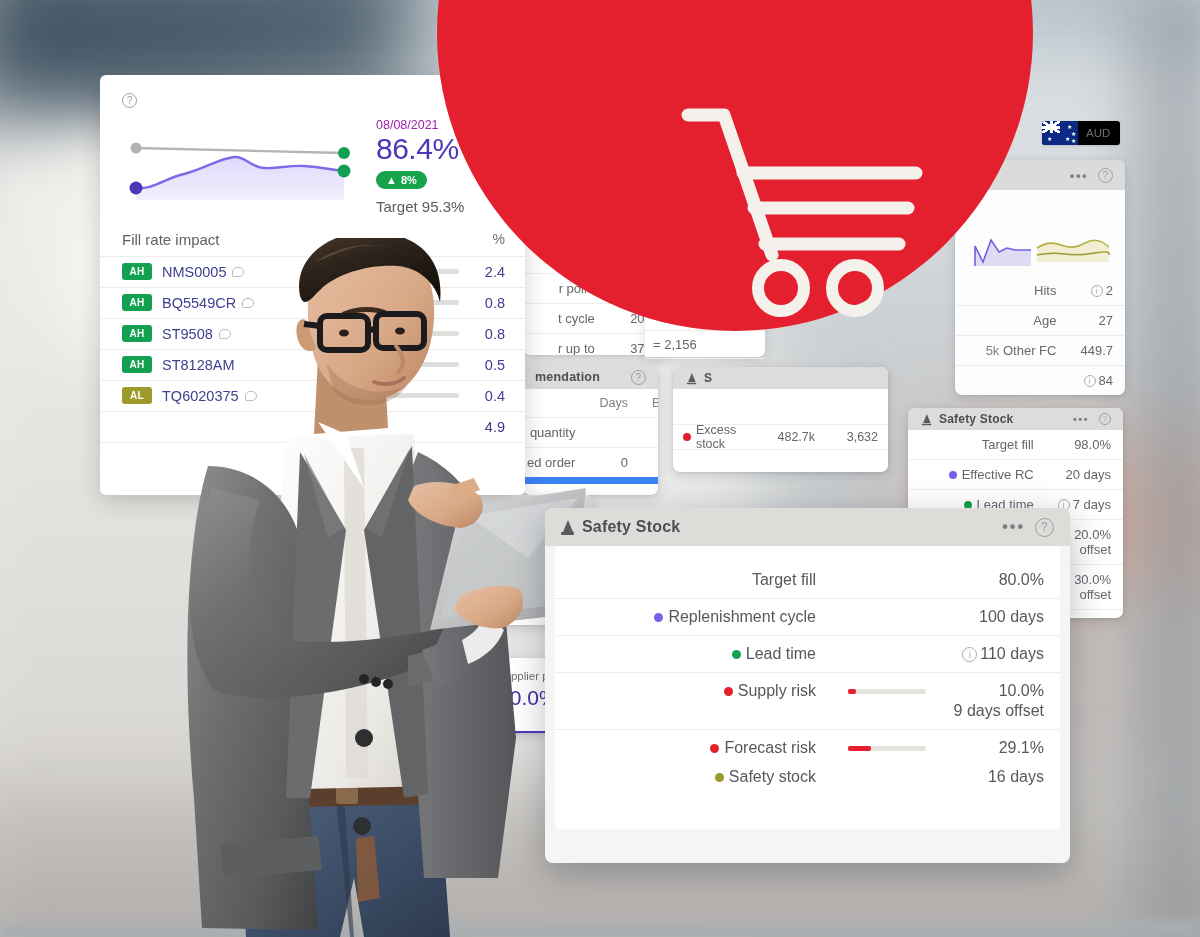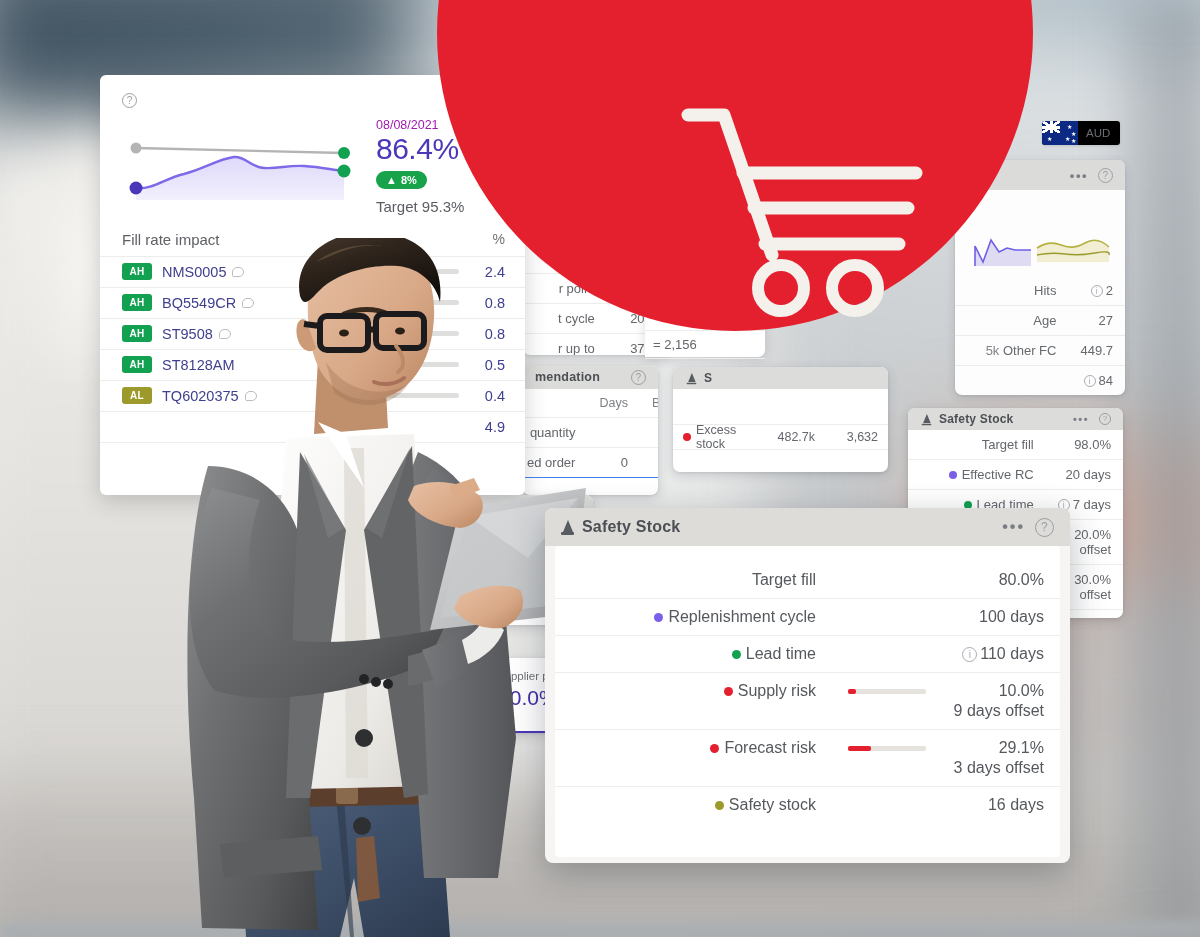--- a/index.html
+++ b/index.html
@@ -90,21 +90,21 @@
     text-align:center;font-style:normal;vertical-align:1px;margin-right:3px;
   }
 
   .dtable { width:100%; border-collapse:collapse; }
   .dtable td, .dtable th {
     padding:7px 12px; font-size:13px; color:#63666b;
     border-bottom:1px solid #ededeb; font-weight:400; text-align:right;
     white-space:nowrap;
   }
   .dtable th { color:#7c7f84; font-size:12.5px; }
-  .dtable tr:last-child td { border-bottom:1px solid #3b82f6; }
+  .dtable tr:last-child td { border-bottom:7px solid #3b82f6; }
   .lbl { text-align:right; }
   .dot { display:inline-block;width:9px;height:9px;border-radius:50%;margin-right:5px;vertical-align:0px; }
 
   
   .mbar { display:inline-block; width:72px; height:4px; background:#e6e3de; border-radius:2px; position:relative; vertical-align:2px;}
   .mbar > i { position:absolute; left:0; top:0; height:100%; border-radius:2px; display:block; }
 
   
   #fillrate-card { left:100px; top:75px; width:425px; height:420px; border-radius:6px; background:#fff;
     box-shadow:0 6px 22px rgba(40,45,55,.22); }
@@ -554,23 +554,20 @@
         </tr>
         <tr>
           <td colspan="3" style="padding-top:0;padding-bottom:9px">9 days offset</td>
         </tr>
         <tr>
           <td class="lbl" style="border-bottom:none;padding-bottom:2px"><span class="dot" style="background:#e5202e"></span><span>Forecast risk</span></td>
           <td style="border-bottom:none;padding-bottom:2px">
             <span class="mbar"><i style="width:29%;background:#e5202e"></i></span>
           </td>
           <td style="border-bottom:none;padding-bottom:2px">29.1%</td>
-        </tr>
-        <tr>
-          <td colspan="3" style="padding-top:0;padding-bottom:9px">3 days offset</td>
         </tr>
         <tr>
           <td class="lbl"><span class="dot" style="background:#9c9a2b"></span><span>Safety stock</span></td>
           <td></td>
           <td>16 days</td>
         </tr>
       </tbody>
     </table>
     <div style="height:34px"></div>
   </div>

